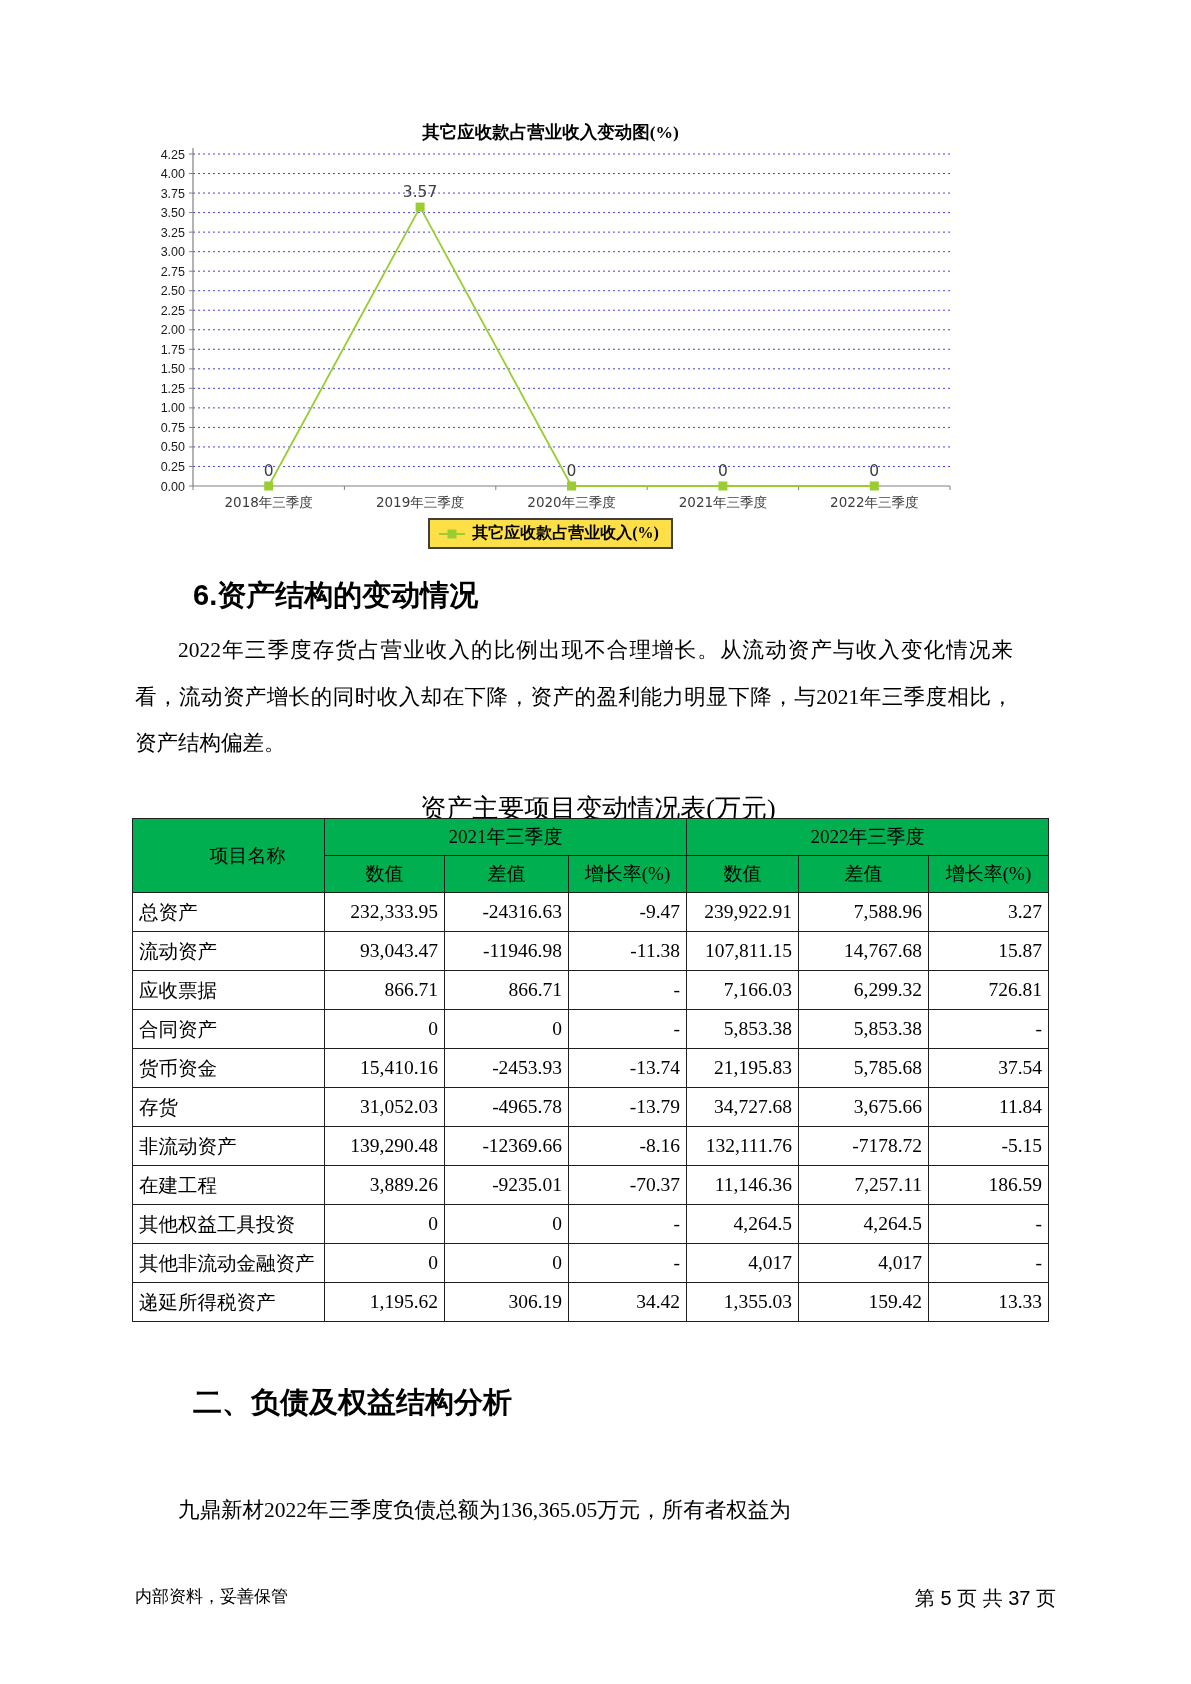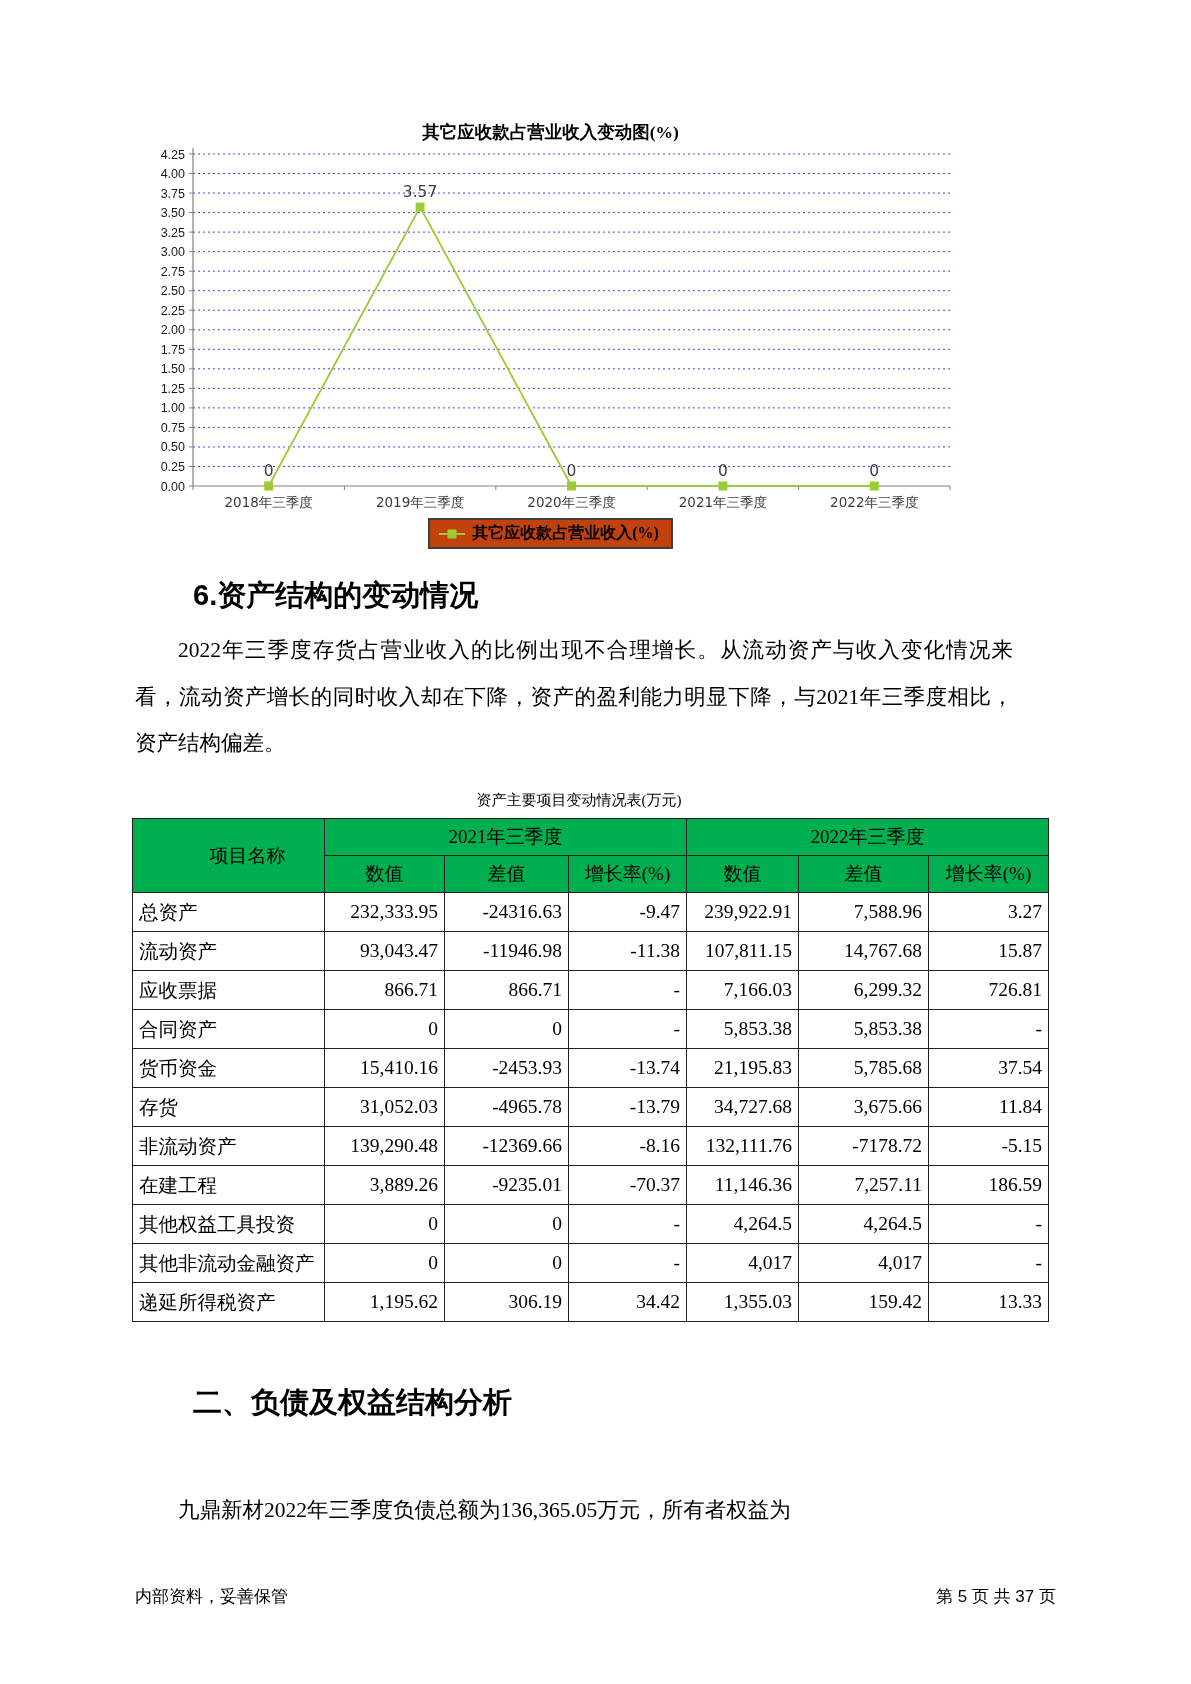--- a/index.html
+++ b/index.html
@@ -10,42 +10,42 @@
   }
   
   .chart-block{position:absolute; left:138px; top:120px; width:915px;}
   .chart-title{width:825px; text-align:center; font-weight:bold; font-size:17.5px;
                font-family:"Liberation Serif","DejaVu Serif",serif; margin:0;}
   #chart-svg{display:block; width:915px; height:372px;}
   .ytick{font-size:12.5px; fill:#1a1a1a; font-family:"Liberation Sans","DejaVu Sans",sans-serif;}
   .xtick{font-size:13.5px; fill:#3c3c3c; font-family:"DejaVu Sans",sans-serif;}
   .dlabel{font-size:15.5px; fill:#3f3f3f; font-family:"DejaVu Sans",sans-serif;}
   .legend-row{width:825px; display:flex; justify-content:center; margin-top:2px;}
-  .legend-box{border:2px solid #3f3f3f; background:#c2410c; display:flex; align-items:center;
+  .legend-box{border:2px solid #3f3f3f; background:#fde047; display:flex; align-items:center;
               gap:7px; padding:3px 12px 3px 9px;}
   .legend-label{font-weight:bold; font-size:16px;}
   
   .h-sub{position:absolute; left:193px; font-size:29px; font-weight:bold;
          font-family:"Liberation Sans","DejaVu Sans",sans-serif; white-space:nowrap;}
   .body-para{position:absolute; left:135px; width:878px; font-size:21.5px;
              line-height:46.5px; text-indent:2em; text-align:justify;}
   
-  .table-title{position:absolute; left:121px; top:791px; width:916px;
-               text-align:center; font-size:15px;}
+  .table-title{position:absolute; left:140px; top:791px; width:916px;
+               text-align:center; font-size:26px;}
   .asset-table{position:absolute; left:132px; top:818px; width:916px;
                border-collapse:collapse; table-layout:fixed; font-size:19.5px;}
   .asset-table th, .asset-table td{border:1px solid #1f1f1f; padding:1px 6px; overflow:hidden;}
   .asset-table th{font-weight:normal; font-size:19px; text-align:center; height:34px;}
   .asset-table td{height:36px;}
   .cell-name{text-align:left; padding-left:9px;}
   .cell-num{text-align:right; padding-right:7px;}
   
   .footer-left{position:absolute; left:135px; top:1585px; font-size:17px;
                font-family:"Liberation Sans","DejaVu Sans",sans-serif;}
-  .footer-right{position:absolute; right:135px; top:1585px; font-size:17px;
+  .footer-right{position:absolute; right:135px; top:1585px; font-size:20px;
                 font-family:"Liberation Sans","DejaVu Sans",sans-serif;}
 </style>
 </head>
 <body>
 
 <div class="page">
 
   <div class="chart-block">
     <div class="chart-title">其它应收款占营业收入变动图(%)</div>
     <svg id="chart-svg" viewBox="0 0 915 372">

